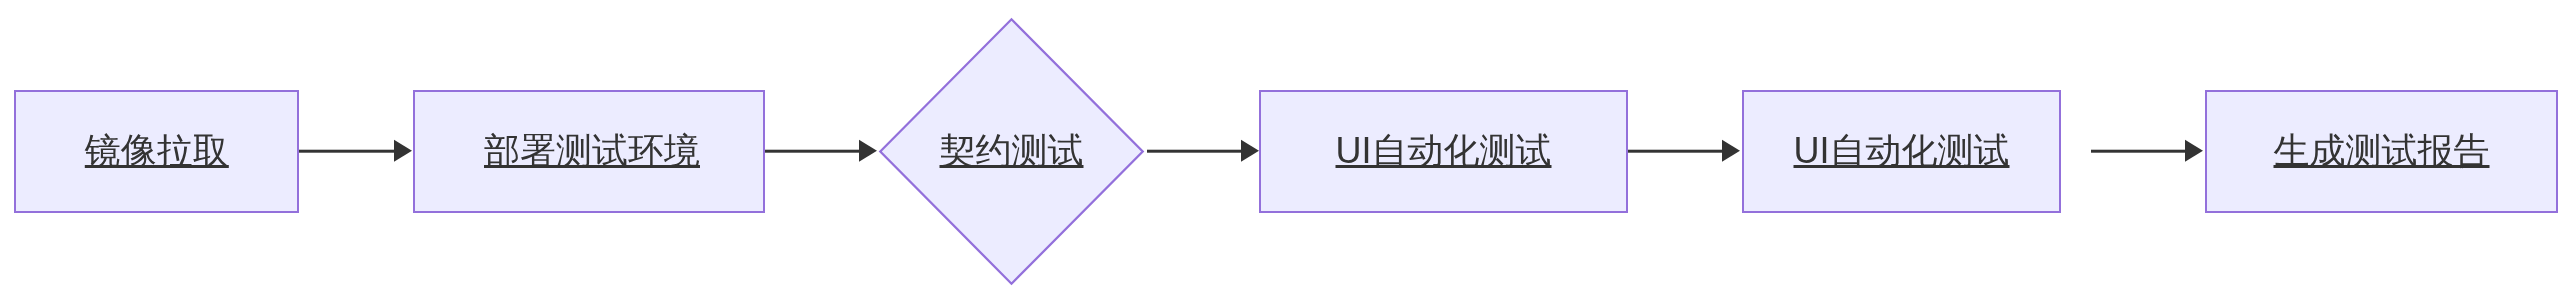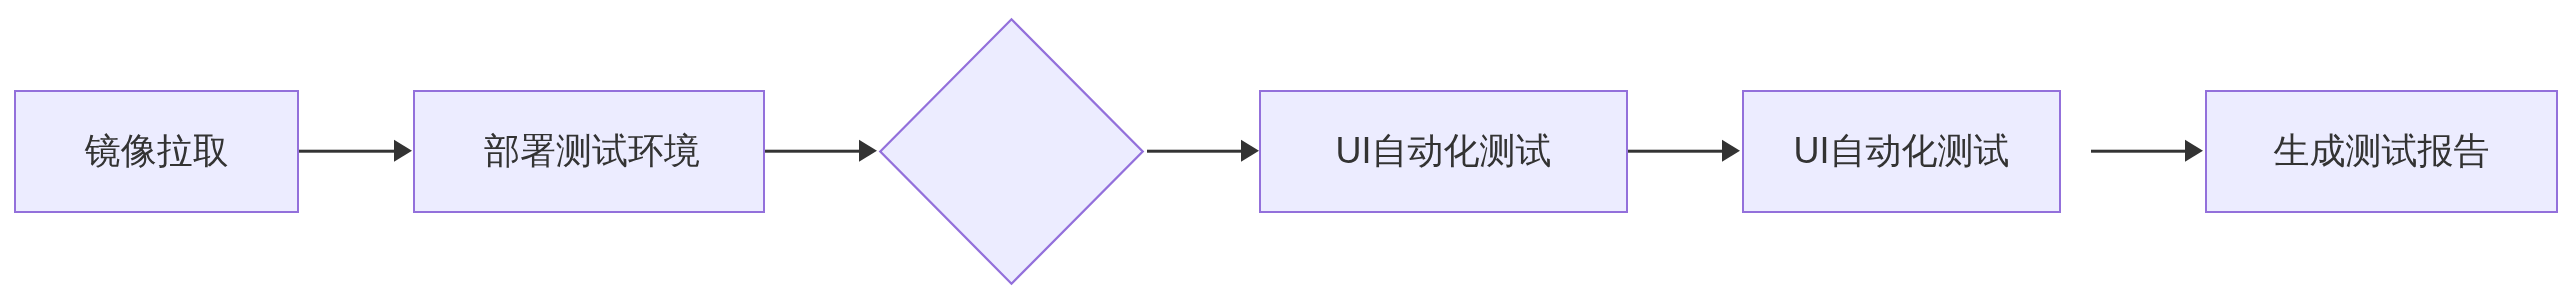--- a/index.html
+++ b/index.html
@@ -25,20 +25,21 @@
       border: 2.3px solid var(--node-border, #9370DB);
       display: flex;
       align-items: center;
       justify-content: center;
     }
     .node-label {
       font-size: 36px;
       color: var(--text-color, #333333);
       white-space: nowrap;
       letter-spacing: 0px;
+      text-decoration: underline;
     }
     
     .node-diamond {
       position: absolute;
       display: flex;
       align-items: center;
       justify-content: center;
     }
     .diamond-svg {
       position: absolute;
@@ -98,20 +99,21 @@
 
   <div class="edge" style="left:765px;width:112px;">
     <span class="edge-line"></span>
     <span class="edge-head"></span>
   </div>
 
   <div class="node-diamond" style="left:878px;top:16.6px;width:267px;height:269px;">
     <svg class="diamond-svg" viewBox="0 0 354 356" preserveAspectRatio="none" aria-hidden="true">
       <polygon points="3,178 177,3 351,178 177,353"></polygon>
     </svg>
+    <span class="node-label diamond-label">契约测试</span>
   </div>
 
   <div class="edge" style="left:1147px;width:112px;">
     <span class="edge-line"></span>
     <span class="edge-head"></span>
   </div>
 
   <div class="node" style="left:1259px;width:369px;">
     <span class="node-label">UI自动化测试</span>
   </div>

